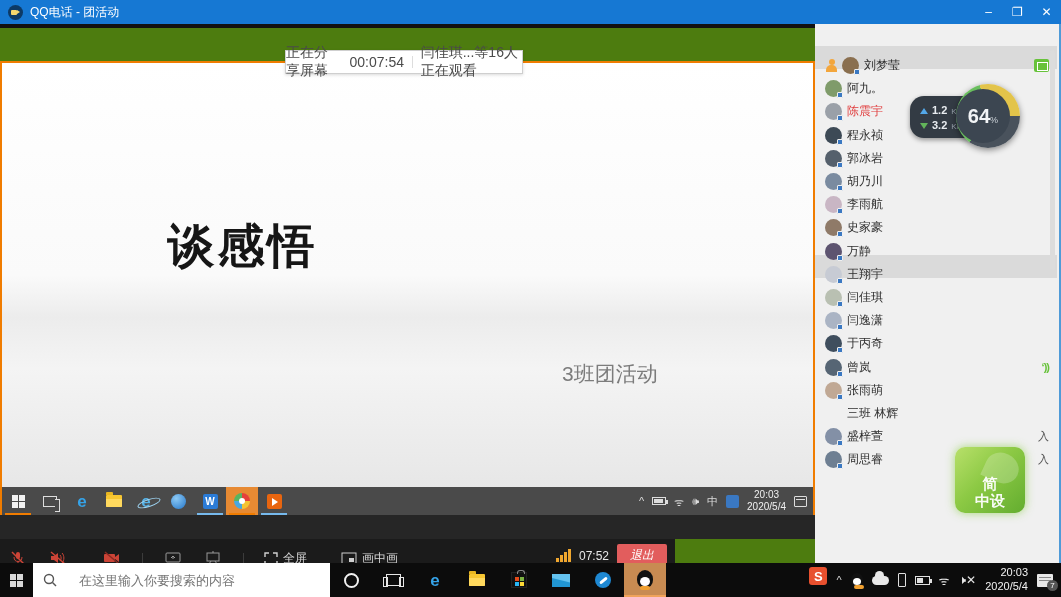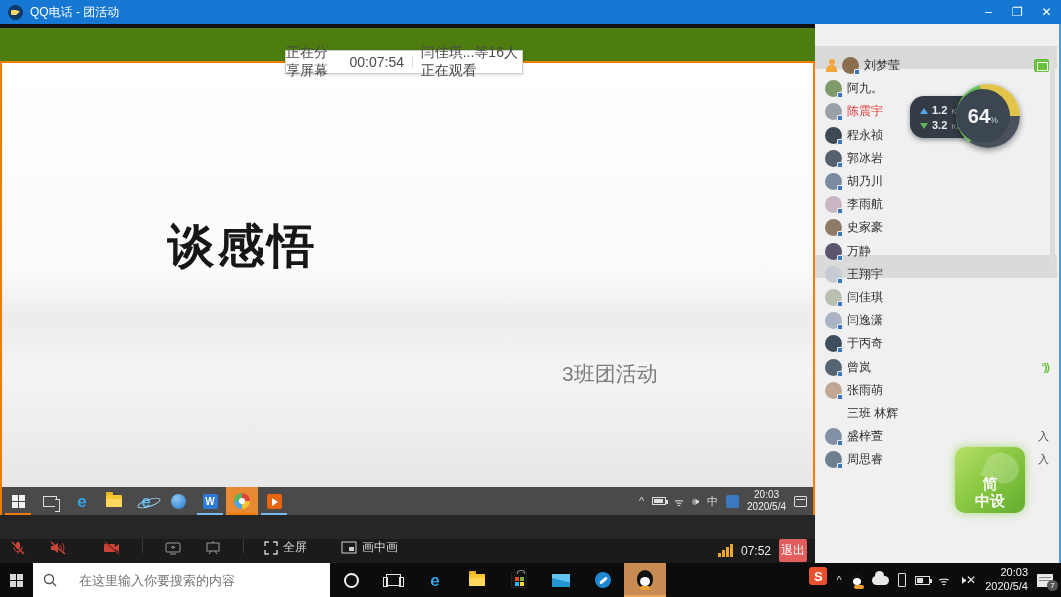--- a/index.html
+++ b/index.html
@@ -49,29 +49,29 @@
   .batt{width:14px;height:8px;border:1px solid #ddd;position:relative;}
   .batt:after{content:"";position:absolute;right:-3px;top:2px;width:2px;height:4px;background:#ddd;}
   .batt i{position:absolute;left:1px;top:1px;bottom:1px;width:9px;background:#ddd;}
   .blue-sq{width:13px;height:13px;background:#3a78c2;border-radius:2px;}
   .itb-clock{text-align:center;font-size:10px;line-height:1.2;color:#f0f0f0;}
   .notif-glyph{width:13px;height:11px;border:1px solid #ddd;border-radius:1px;position:relative;}
   .notif-glyph:after{content:"";position:absolute;left:1px;top:2px;right:1px;border-top:1px solid #ddd;}
 
   
   #dark-strip{position:absolute;left:0;top:487px;width:815px;height:24px;background:#262626;}
-  #control-bar{position:absolute;left:0;top:511px;width:815px;height:28px;background:#1b1b1b;display:flex;align-items:flex-start;gap:20px;padding:0 8px;}
+  #control-bar{position:absolute;left:0;top:511px;width:675px;height:28px;background:#1b1b1b;display:flex;align-items:flex-end;gap:20px;padding:0 8px;}
   .cb-ico{width:20px;height:18px;display:flex;align-items:center;justify-content:center;position:relative;}
   .cb-div{width:1px;height:14px;background:#3c3c3c;}
   .cb-label{display:flex;align-items:center;gap:5px;color:#d6d6d6;font-size:12px;}
   #cb-right{margin-left:auto;display:flex;align-items:center;gap:8px;}
   .sigbars{display:flex;align-items:flex-end;gap:1px;}
   .sigbars i{width:3px;background:#f0a72e;display:block;}
   #cb-timer{color:#e8e8e8;font-size:12px;}
-  #exit-btn{background:#e25d5d;color:#fff;font-size:12px;padding:3px 2px;border-radius:2px;}
+  #exit-btn{background:#e25d5d;color:#fff;font-size:12px;padding:3px 13px;border-radius:2px;font-style:italic;}
 
   
   #share-banner{position:absolute;left:285px;top:50px;width:238px;height:24px;background:#fff;border:1px solid #cfcfcf;box-shadow:0 1px 3px rgba(0,0,0,.15);display:flex;align-items:center;justify-content:flex-start;gap:8px;font-size:14px;color:#4a4a4a;z-index:30;}
   #share-banner .vdiv{width:1px;height:12px;background:#ddd;}
 
   
   #members-panel{position:absolute;left:815px;top:24px;width:246px;height:539px;background:#f0f0f0;border-right:2px solid #4f9bd8;}
   #mp-header{height:22px;display:flex;align-items:center;padding-left:8px;font-size:12px;color:#333;border-bottom:1px solid #e0e0e0;background:#f5f5f5;}
   #member-list{position:absolute;left:0;top:22px;right:2px;}
   .m-row{height:23.2px;display:flex;align-items:center;padding:16px 8px 0 10px;font-size:12px;color:#2e2e2e;}

